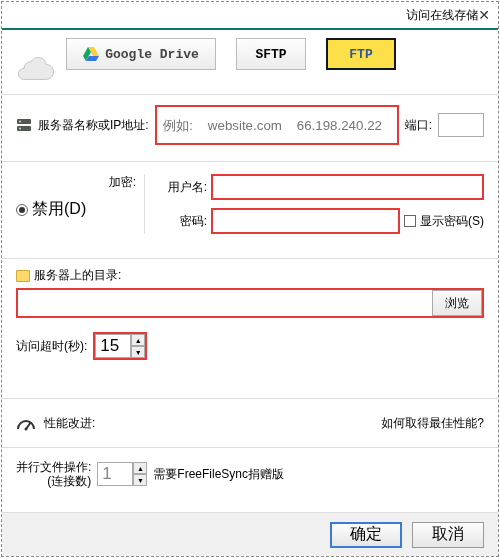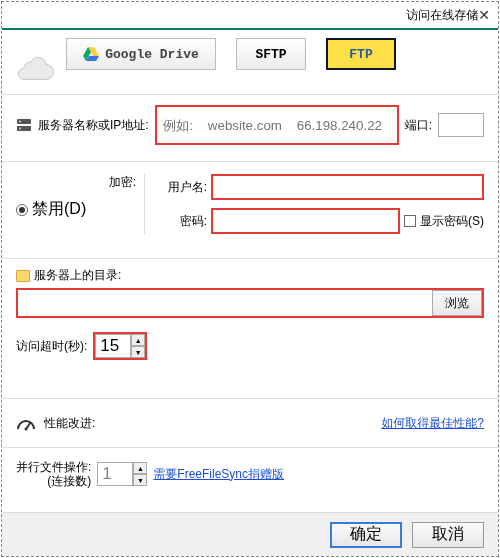--- a/index.html
+++ b/index.html
@@ -41,21 +41,21 @@
 .dir-input { flex: 1; height: 26px; border: 1px solid #aaa; background: #fff; }
 .browse-btn { width: 50px; height: 26px; border: 1px solid #aaa; background: linear-gradient(#fafafa,#e8e8e8); font-size: 12px; }
 .timeout-row { display: flex; align-items: center; gap: 6px; padding: 8px 14px; }
 .spinner { display: flex; align-items: stretch; height: 24px; }
 .spinner input { width: 36px; border: 1px solid #aaa; padding: 0 4px; font-size: 17px; }
 .spinner-btns { display: flex; flex-direction: column; width: 14px; }
 .spinner-btns div { flex: 1; border: 1px solid #aaa; background: #eee; font-size: 7px; display: flex; align-items: center; justify-content: center; }
 .perf-row { display: flex; align-items: center; justify-content: space-between; padding: 8px 14px; }
 .perf-left { display: flex; align-items: center; gap: 8px; }
 .speedo { width: 20px; height: 20px; }
-.link { color: #1d4ed8; text-decoration: underline; cursor: default; }
+.link { color: #000000; cursor: default; }
 .parallel-row { display: flex; align-items: center; gap: 6px; padding: 6px 14px 10px; }
 .parallel-label { text-align: right; line-height: 14px; }
 .footer { position: absolute; bottom: 0; left: 0; right: 0; background: #f0f0f0; border-top: 1px solid #ddd; height: 44px; display: flex; align-items: center; justify-content: flex-end; gap: 10px; padding: 0 14px; }
 .dlg-btn { width: 72px; height: 26px; border: 1px solid #999; background: linear-gradient(#fdfdfd,#e6e6e6); font-size: 16px; }
 .dlg-btn.primary { border: 2px solid #3a7bd5; }
 .vr { border-left: 1px solid #ddd; height: 60px; margin-right: 10px; }
 .red-wrap { border: 2px solid #e53935; padding: 0; }
 </style>
 </head>
 <body>

